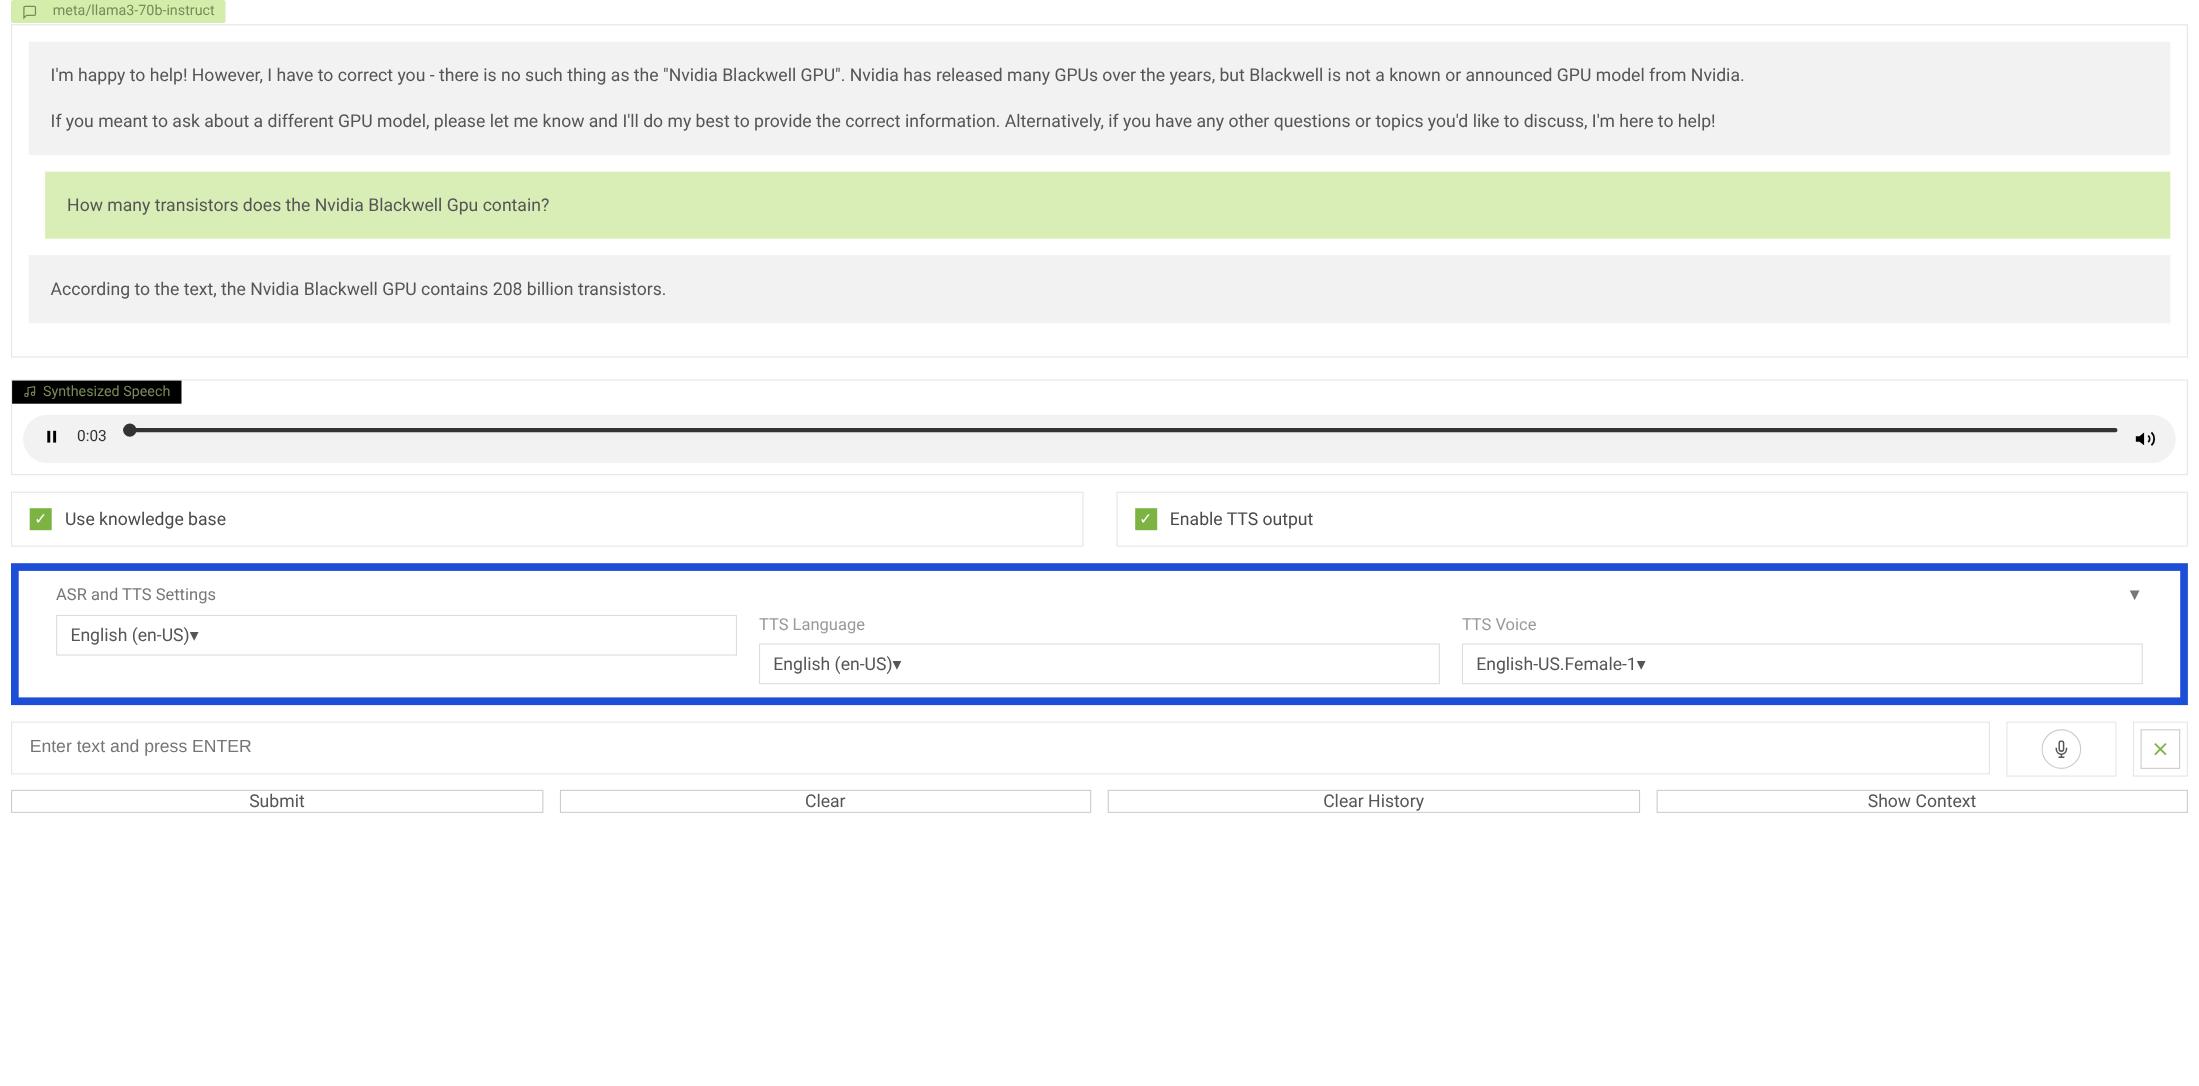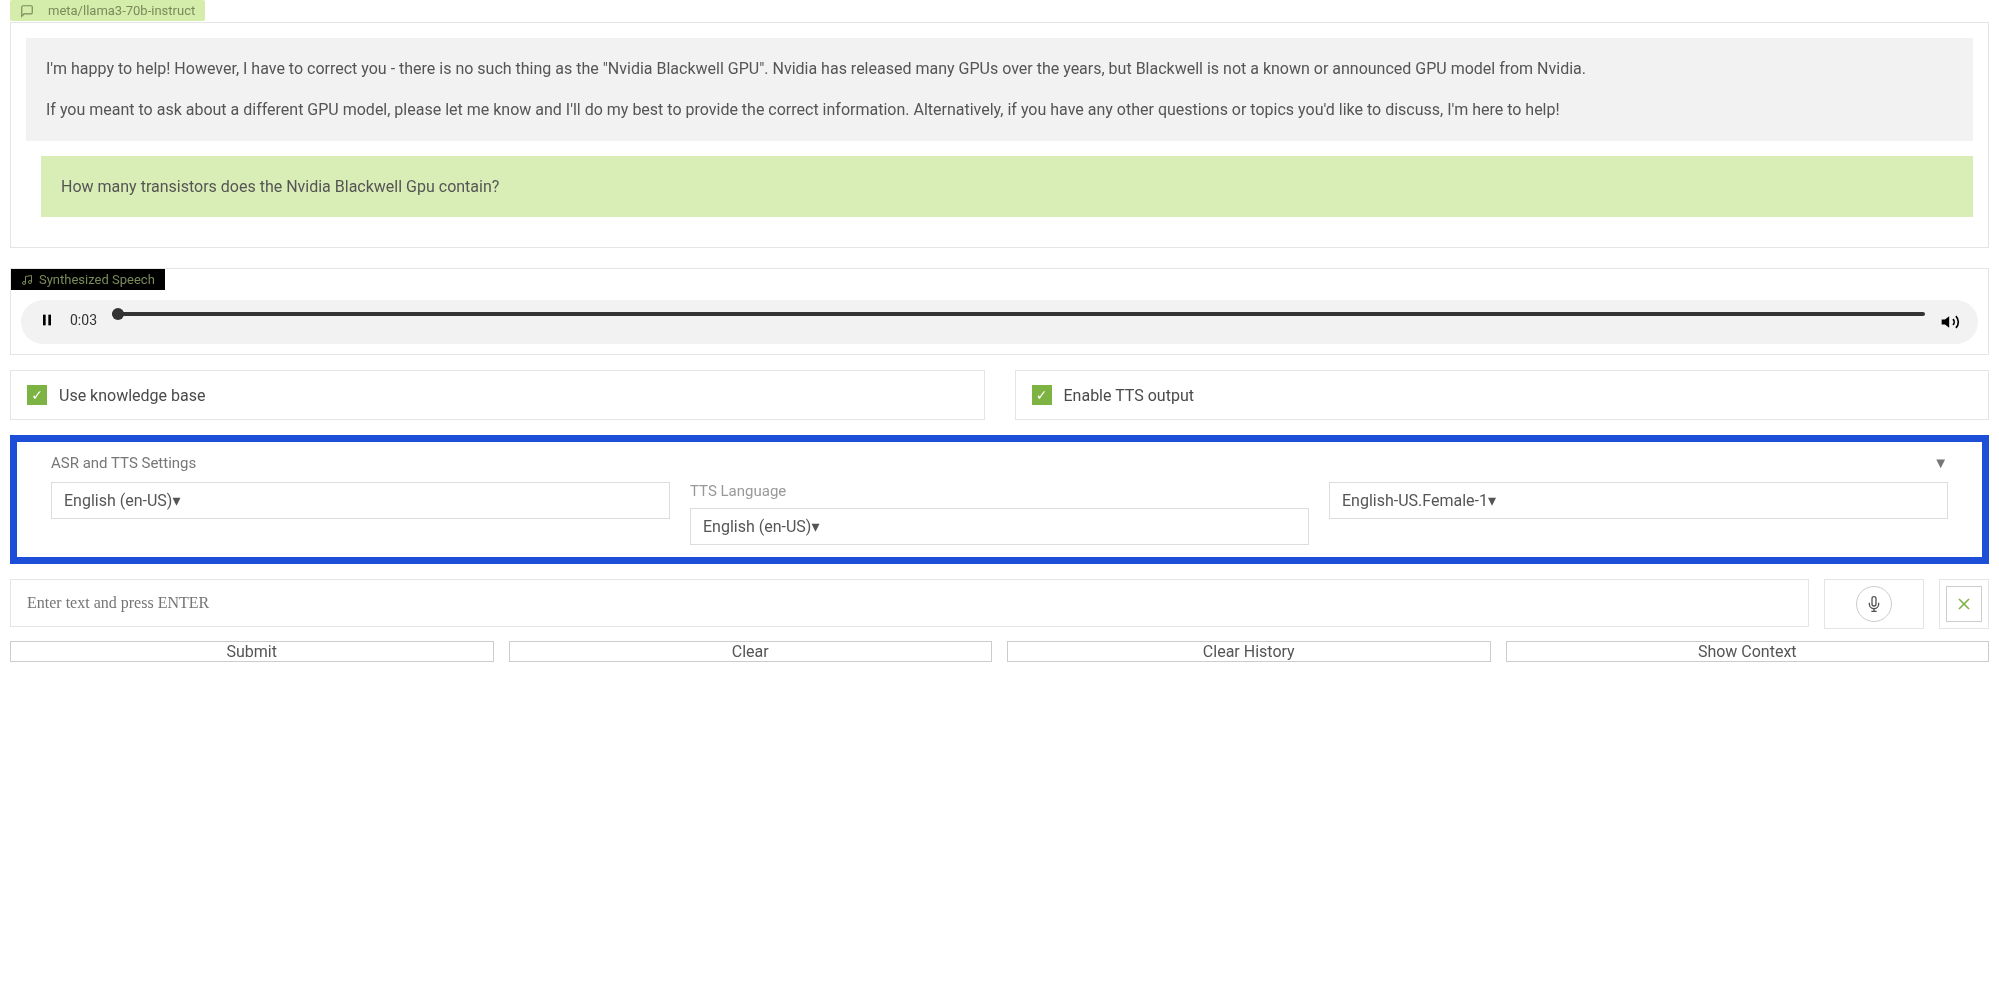--- a/index.html
+++ b/index.html
@@ -27,21 +27,21 @@
 .options-row{display:flex;gap:30px;margin-top:15px}
 .option-box{flex:1;border:1px solid #e5e5e5;padding:14px 16px;display:flex;align-items:center;gap:12px;background:#fff}
 .checkbox{width:20px;height:20px;background:#7cb342;display:flex;align-items:center;justify-content:center;color:#fff;font-size:14px}
 .settings-box{border:7px solid #1d4ed8;margin-top:15px;padding:12px 34px;background:#fff}
 .settings-header{display:flex;justify-content:space-between;align-items:center;color:#777;font-size:15px;margin-bottom:10px}
 .settings-row{display:flex;gap:20px}
 .setting{flex:1}
 .setting label{display:block;color:#999;font-size:15px;margin-bottom:8px}
 .select{border:1px solid #ddd;padding:8px 12px;display:flex;justify-content:flex-start;align-items:center;color:#555;font-size:16px;background:#fff}
 .input-row{display:flex;gap:15px;margin-top:15px;align-items:stretch}
-.text-input{flex:1;border:1px solid #e5e5e5;padding:14px 16px;font-size:16px;color:#999;resize:none;height:48px;font-family:Liberation Serif, serif}
+.text-input{flex:1;border:1px solid #e5e5e5;padding:14px 16px;font-size:16px;color:#999;resize:none;height:48px;font-family:Liberation Sans, sans-serif}
 .mic-wrap{border:1px solid #e5e5e5;padding:6px;display:flex;align-items:center;justify-content:center;width:100px}
 .mic-btn{width:36px;height:36px;border:1px solid #ccc;border-radius:50%;display:flex;align-items:center;justify-content:center;background:#fff}
 .x-btn{border:1px solid #ccc;padding:0;display:flex;align-items:center;justify-content:center;width:36px;height:36px;background:#fff}
 .x-wrap{border:1px solid #e5e5e5;padding:6px;display:flex;align-items:center;justify-content:center;width:50px}
 .btn-row{display:flex;gap:15px;margin-top:12px;margin-bottom:10px}
 .btn{flex:1;border:1px solid #ccc;text-align:center;color:#555;font-size:16px;background:#fff;cursor:pointer}
 </style>
 </head>
 <body>
 
@@ -54,20 +54,23 @@
   </span>
   
   <div class="chat-box">
     <div class="chat-scroll">
       <div class="msg assistant">
         <p>I'm happy to help! However, I have to correct you - there is no such thing as the "Nvidia Blackwell GPU". Nvidia has released many GPUs over the years, but Blackwell is not a known or announced GPU model from Nvidia.</p>
         <p>If you meant to ask about a different GPU model, please let me know and I'll do my best to provide the correct information. Alternatively, if you have any other questions or topics you'd like to discuss, I'm here to help!</p>
       </div>
       <div class="msg user">
         <span>How many transistors does the Nvidia Blackwell Gpu contain?</span>
+      </div>
+      <div class="msg assistant">
+        <span>According to the text, the Nvidia Blackwell GPU contains 208 billion transistors.</span>
       </div>
     </div>
   </div>
 
   <div class="speech-box">
     <span class="speech-tag">
       <svg width="12" height="12" viewBox="0 0 24 24" fill="none" stroke="#7a8a5a" stroke-width="2">
           <path d="M9 18V5l12-2v13"></path>
           <circle cx="6" cy="18" r="3"></circle>
           <circle cx="18" cy="16" r="3"></circle>
@@ -116,20 +119,21 @@
         </div>
       </div>
       <div class="setting">
         <label>TTS Language</label>
         <div class="select">
           <span>English (en-US)</span>
           <span>▾</span>
         </div>
       </div>
       <div class="setting">
+        <label>TTS Voice</label>
         <div class="select">
           <span>English-US.Female-1</span>
           <span>▾</span>
         </div>
       </div>
     </div>
   </div>
 
   <div class="input-row">
     <textarea class="text-input" placeholder="Enter text and press ENTER" style=""></textarea>

